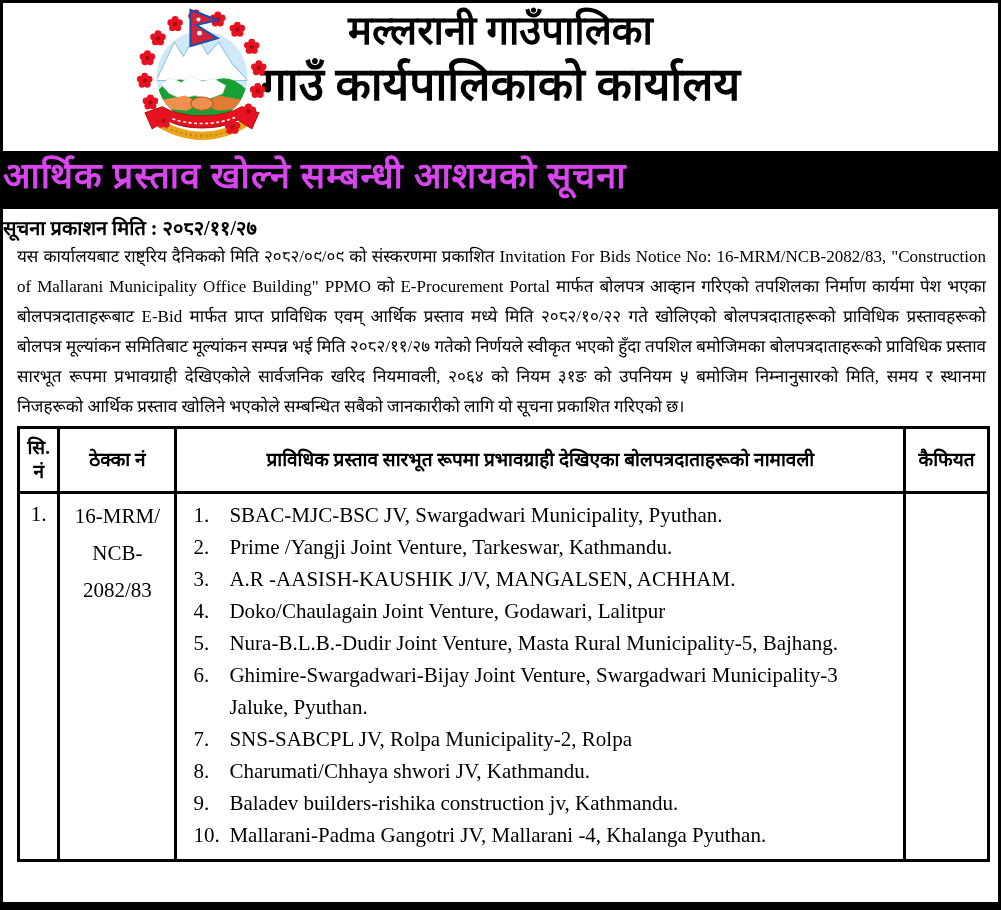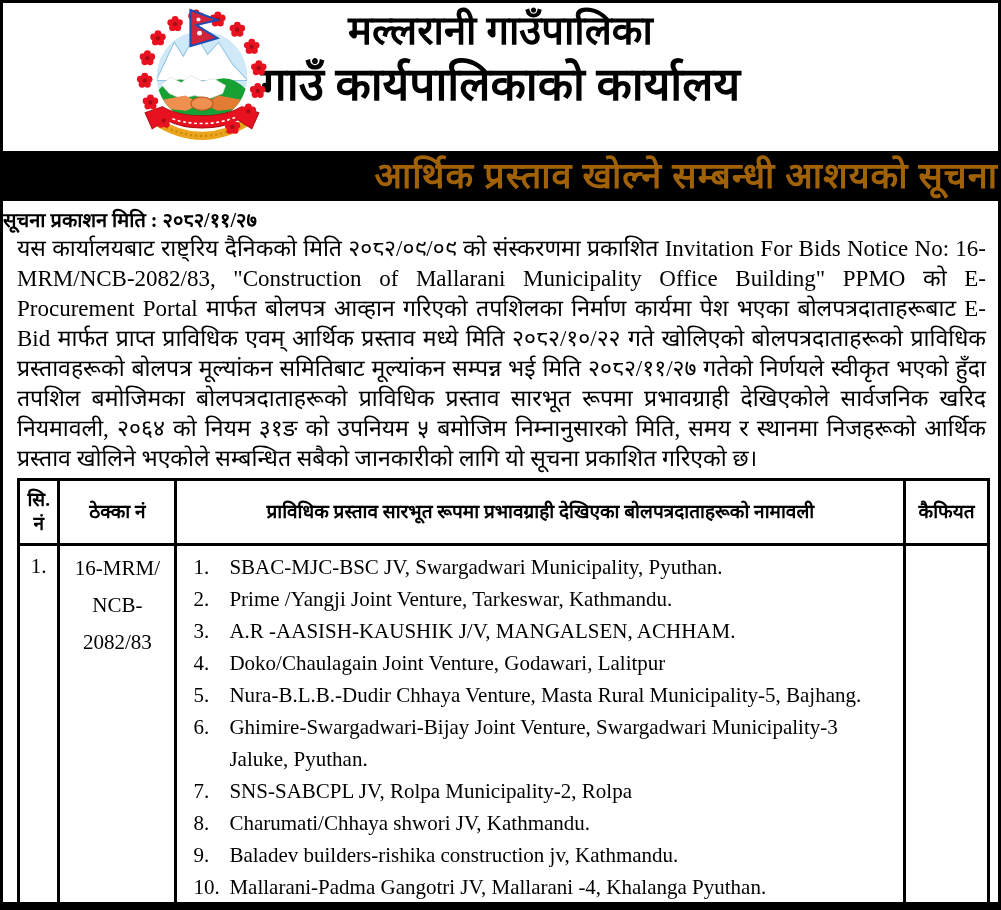--- a/index.html
+++ b/index.html
@@ -19,31 +19,31 @@
   }
   
   .masthead{position:relative;height:148px;}
   .emblem{position:absolute;left:126px;top:5px;width:146px;height:143px;}
   .masthead-text{text-align:center;padding-top:6px;line-height:1.08;}
   .mh-line1{font-size:40px;font-weight:bold;}
   .mh-line2{font-size:46px;font-weight:bold;margin-top:8px;}
   .mh-line3{font-size:26px;font-weight:bold;margin-top:8px;}
   
   .banner{
-    background:#000;color:#a16207;height:50px;line-height:50px;
-    text-align:right;font-size:36px;font-weight:bold;letter-spacing:1px;
+    background:#000;color:#d946ef;height:58px;line-height:50px;
+    text-align:left;font-size:36px;font-weight:bold;letter-spacing:1px;
   }
   
   .pub-date{
     text-align:left;font-weight:bold;font-size:20px;
     padding:5px 14px 0 0;height:26px;
   }
   .body-text{
     margin:2px 12px 0 14px;
-    font-size:23px;line-height:30px;
+    font-size:17px;line-height:30px;
     text-align:justify;
   }
   .schedule{
     margin:0 12px 2px 14px;
     font-size:19px;line-height:28px;
   }
   
   table.notice-table{
     border-collapse:collapse;
     margin:4px 14px 0 14px;
@@ -189,21 +189,21 @@
                 <span class="bidder-name">A.R -AASISH-KAUSHIK J/V, MANGALSEN, ACHHAM.</span>
               </div>
 
               <div class="bidder-row">
                 <span class="bidder-num">4.</span>
                 <span class="bidder-name">Doko/Chaulagain Joint Venture, Godawari, Lalitpur</span>
               </div>
 
               <div class="bidder-row">
                 <span class="bidder-num">5.</span>
-                <span class="bidder-name">Nura-B.L.B.-Dudir Chhaya Venture, Masta Rural Municipality-5, Bajhang.</span>
+                <span class="bidder-name">Nura-B.L.B.-Dudir Joint Venture, Masta Rural Municipality-5, Bajhang.</span>
               </div>
 
               <div class="bidder-row">
                 <span class="bidder-num">6.</span>
                 <span class="bidder-name">Ghimire-Swargadwari-Bijay Joint Venture, Swargadwari Municipality-3 Jaluke, Pyuthan.</span>
               </div>
 
               <div class="bidder-row">
                 <span class="bidder-num">7.</span>
                 <span class="bidder-name">SNS-SABCPL JV, Rolpa Municipality-2, Rolpa</span>

